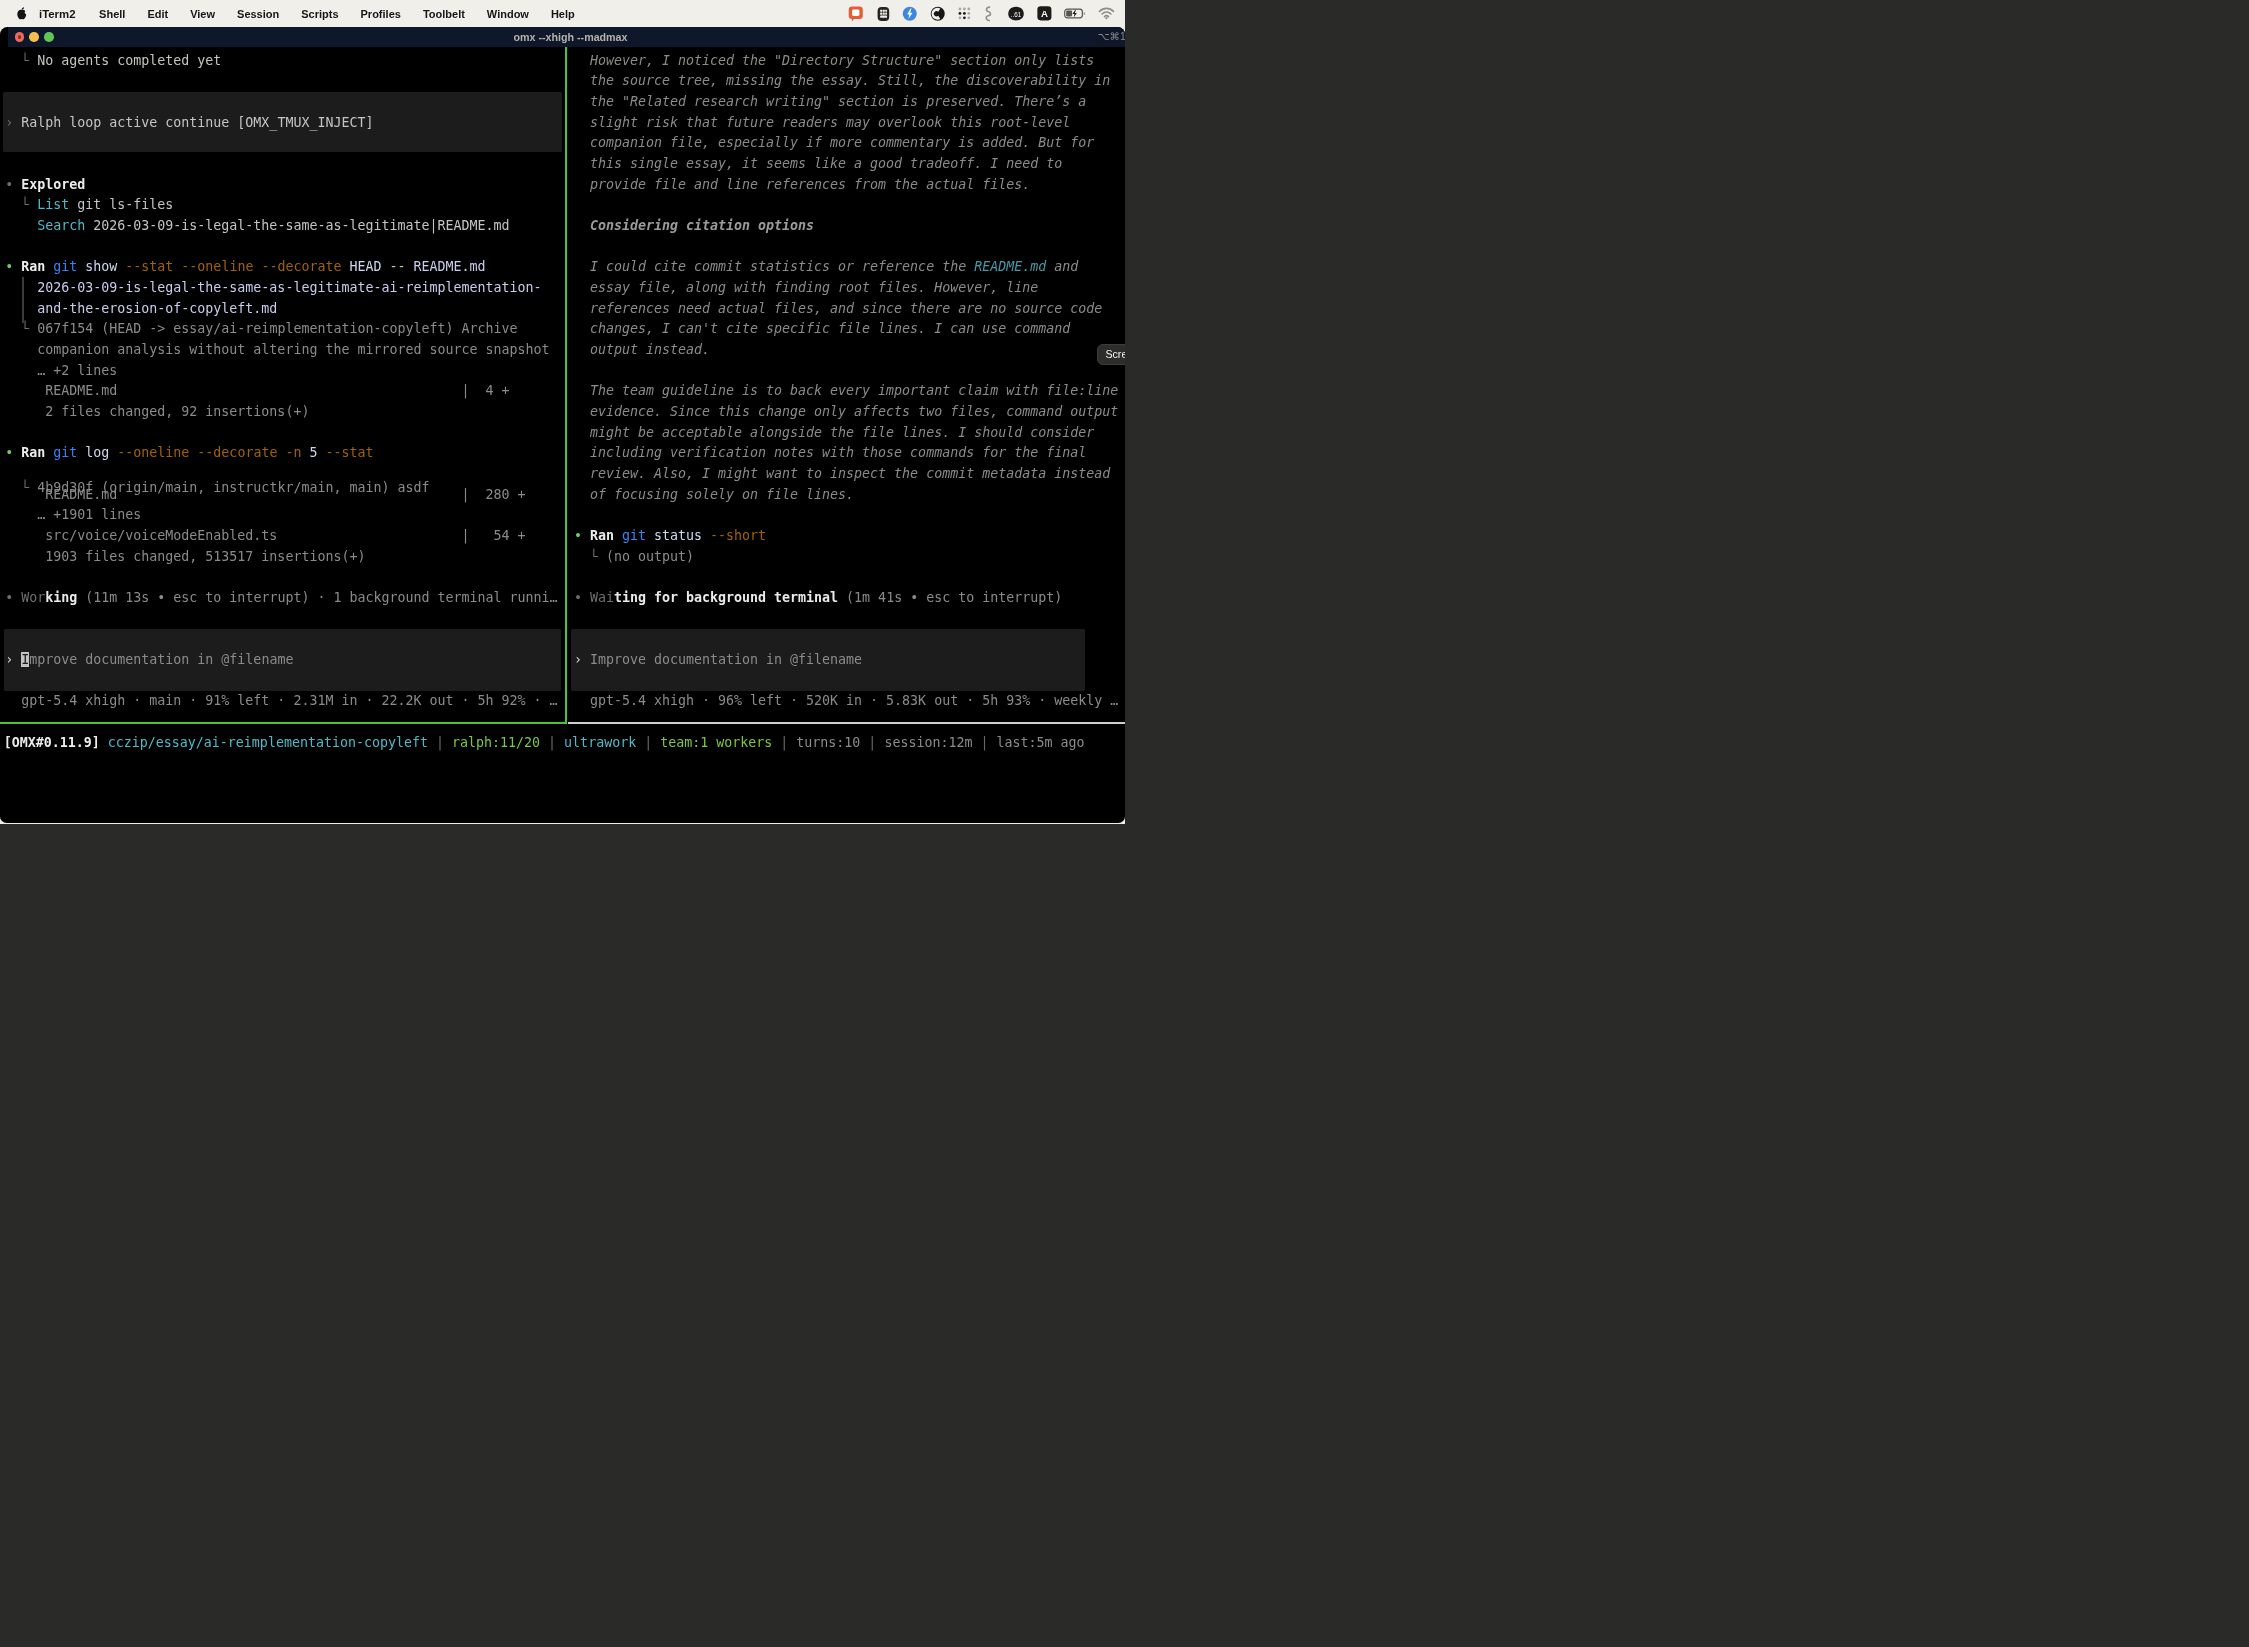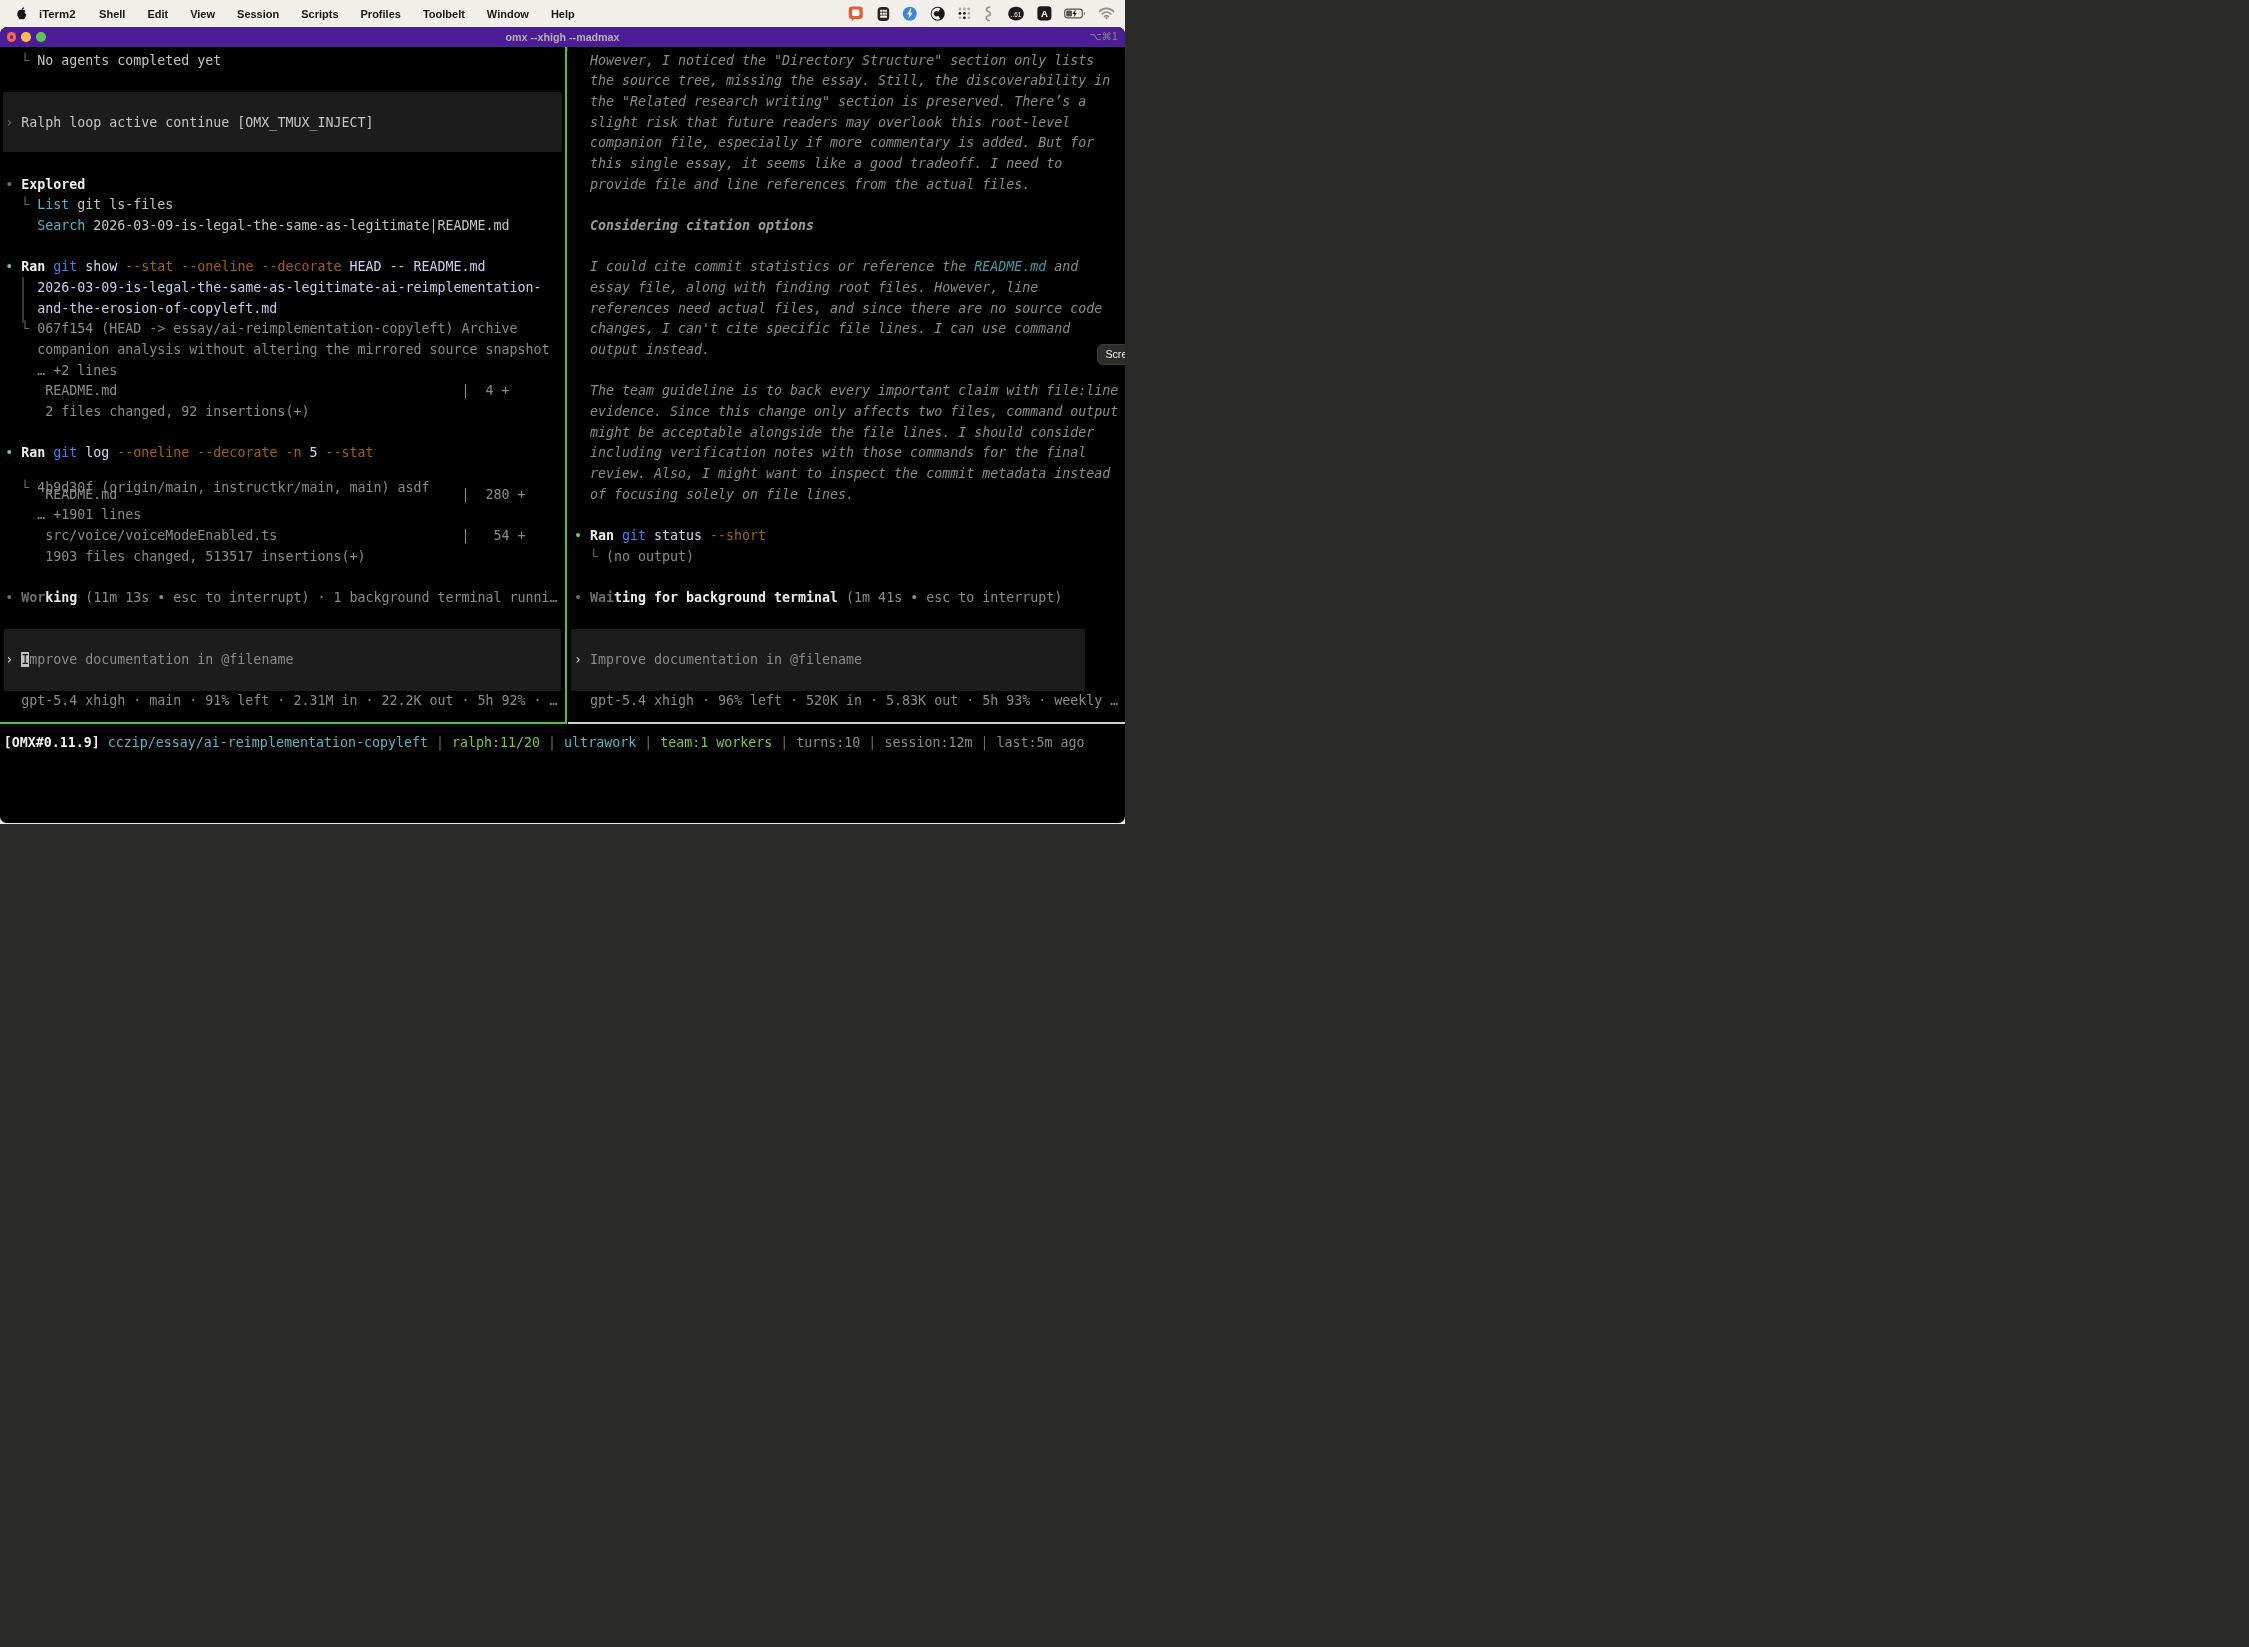--- a/index.html
+++ b/index.html
@@ -10,21 +10,21 @@
            display:flex;align-items:center;padding:0 10.3px;box-sizing:border-box;color:#161616;}
   .menubar .apple{margin:0 11.8px 0 4.4px;display:flex;align-items:center;}
   .menubar .appname{font-weight:bold;font-size:11.4px;margin-right:23.6px;}
   .menubar .mitem{font-size:11px;margin-right:22px;font-weight:bold;}
   .menubar .mspacer{flex:1;}
   .micons{display:flex;align-items:center;gap:11.8px;}
   .micon{display:flex;align-items:center;justify-content:center;}
   
   .window{position:absolute;left:0;top:27px;width:1125px;height:796px;background:#000;
           border-radius:7.4px 7.4px 6.6px 6.6px;overflow:hidden;}
-  .titlebar{position:absolute;left:0;top:0;width:100%;height:24px;background:#4c1d95;}
+  .titlebar{position:absolute;left:8px;top:0;width:100%;height:24px;background:#0f172a;}
   .tl{position:absolute;top:5.2px;width:9.6px;height:9.6px;border-radius:50%;}
   .tl.red{left:6.6px;background:#ec6a5e;}
   .tl.red::after{content:"";position:absolute;left:3px;top:3px;width:3.7px;height:3.7px;border-radius:50%;background:#8a3025;}
   .tl.yellow{left:21.4px;background:#f5bf4f;}
   .tl.green{left:36px;background:#61c455;}
   .title{position:absolute;left:0;right:0;top:0;height:20px;line-height:20px;text-align:center;
          color:#b5b3ac;font-weight:bold;font-size:10.7px;}
   .shortcut{position:absolute;right:7.4px;top:0;height:20px;line-height:20px;color:#8b8b85;font-size:10.3px;}
   
   .pane{position:absolute;top:20px;height:675px;background:#000;}
@@ -39,21 +39,21 @@
   .hborder{position:absolute;top:695px;height:2.2px;}
   .hborder.left{left:0;width:565px;background:#4cc43a;}
   .hborder.right{left:568px;width:557px;background:#cfcfcf;}
   
   .c-b{color:#6ccf5f;} .c-wb{color:#ededed;font-weight:bold;} .c-w{color:#dcdcdc;}
   .c-lg{color:#c4c4c4;} .c-g{color:#8b8b8b;} .c-gd{color:#6e6e6e;}
   .c-cy{color:#4fb9c9;} .c-bl{color:#3b82f6;} .c-pb{color:#cfd8f0;}
   .c-sa{color:#a16207;} .c-tg{color:#a9d9b6;} .c-lv{color:#c9cdec;}
   .c-ti{color:#4799a6;font-style:italic;} .c-it{color:#8b8b8b;font-style:italic;}
   .c-bi{color:#9c9c9c;font-style:italic;font-weight:bold;}
-  .c-sh{color:#eaeaea;font-weight:bold;} .c-shd{color:#6e6e6e;font-weight:bold;}
+  .c-sh{color:#eaeaea;font-weight:bold;} .c-shd{color:#6e6e6e;font-weight:normal;}
   .c-cur{background:#c2c2c2;color:#1b1b1b;}
   .c-grn{color:#7cc83e;} .c-sep{color:#686868;}
   
   .omxline{position:absolute;left:3.7px;top:706px;white-space:pre;font:13.3px/20.7px "DejaVu Sans Mono",monospace;}
   
   .tmuxbar{position:absolute;left:0;top:767px;width:100%;height:20.7px;background:#53bb3e;}
   .tmuxbar .tleft{position:absolute;left:3.7px;top:0;line-height:20.7px;color:#081806;
                   font:13.3px/20.7px "DejaVu Sans Mono",monospace;}
   .tmuxbar .tright{position:absolute;right:3px;top:0;line-height:20.7px;color:#081806;
                    font:13.3px/20.7px "DejaVu Sans Mono",monospace;}

